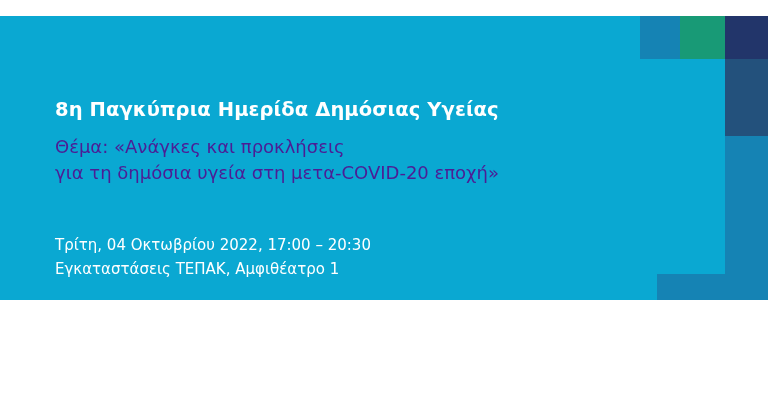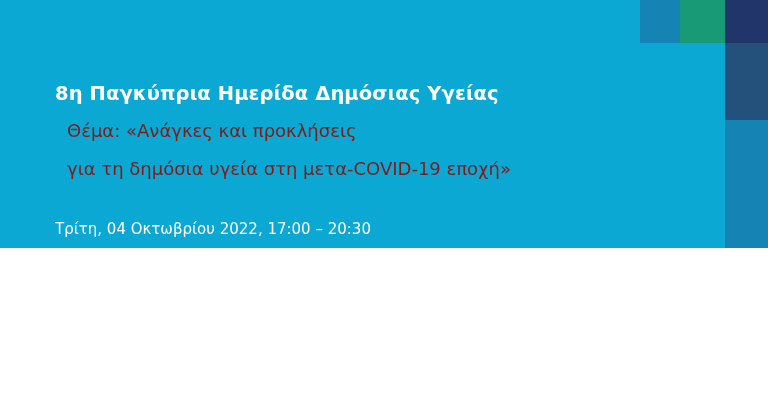--- a/index.html
+++ b/index.html
@@ -16,23 +16,23 @@
   #poster {
     position: relative;
     width: 768px;
     height: 403px;
     overflow: hidden;
   }
 
   
   .hero {
     position: absolute;
-    left: 0; top: 0;
+    left: 0; top: 16px;
     width: 768px;
-    height: 248px;
+    height: 300px;
     background: #0aa8d2;
     overflow: hidden;
   }
   .blk {
     position: absolute;
   }
   .blk-teal-top   { left: 640px; top: 0;    width: 40px;  height: 43px;  background: #1583b4; }
   .blk-green      { left: 680px; top: 0;    width: 45px;  height: 43px;  background: #189a76; }
   .blk-navy       { left: 725px; top: 0;    width: 43px;  height: 43px;  background: #22356a; }
   .blk-midnavy    { left: 725px; top: 43px; width: 43px;  height: 77px;  background: #23517c; }
@@ -48,25 +48,25 @@
   .title {
     color: #ffffff;
     font-size: 19.5px;
     font-weight: bold;
     letter-spacing: 0.1px;
     line-height: 1.25;
     margin: 0 0 12px 0;
     white-space: nowrap;
   }
   .subtitle {
-    color: #7f1d1d;
+    color: #4c1d95;
     font-size: 18px;
     font-weight: normal;
     line-height: 1.42;
-    margin: 12px;
+    margin: 0;
     white-space: nowrap;
   }
   .meta {
     position: absolute;
     left: 55px;
     top: 217px;
     color: #ffffff;
     font-size: 15px;
     line-height: 1.62;
     white-space: nowrap;
@@ -93,25 +93,26 @@
     <div class="blk blk-teal-top"></div>
     <div class="blk blk-green"></div>
     <div class="blk blk-navy"></div>
     <div class="blk blk-midnavy"></div>
     <div class="blk blk-lcol"></div>
     <div class="blk blk-lfoot"></div>
 
     <div class="hero-text">
       <h1 class="title">8η Παγκύπρια Ημερίδα Δημόσιας Υγείας</h1>
       <p class="subtitle">Θέμα: «Ανάγκες και προκλήσεις</p>
-      <p class="subtitle">για τη δημόσια υγεία στη μετα-COVID-19 εποχή»</p>
+      <p class="subtitle">για τη δημόσια υγεία στη μετα-COVID-20 εποχή»</p>
     </div>
 
     <div class="meta">
       <div>Τρίτη, 04 Οκτωβρίου 2022, 17:00 – 20:30</div>
+      <div>Εγκαταστάσεις ΤΕΠΑΚ, Αμφιθέατρο 1</div>
     </div>
   </div>
 
   <div class="footer">
 
     
     
 
     
 

